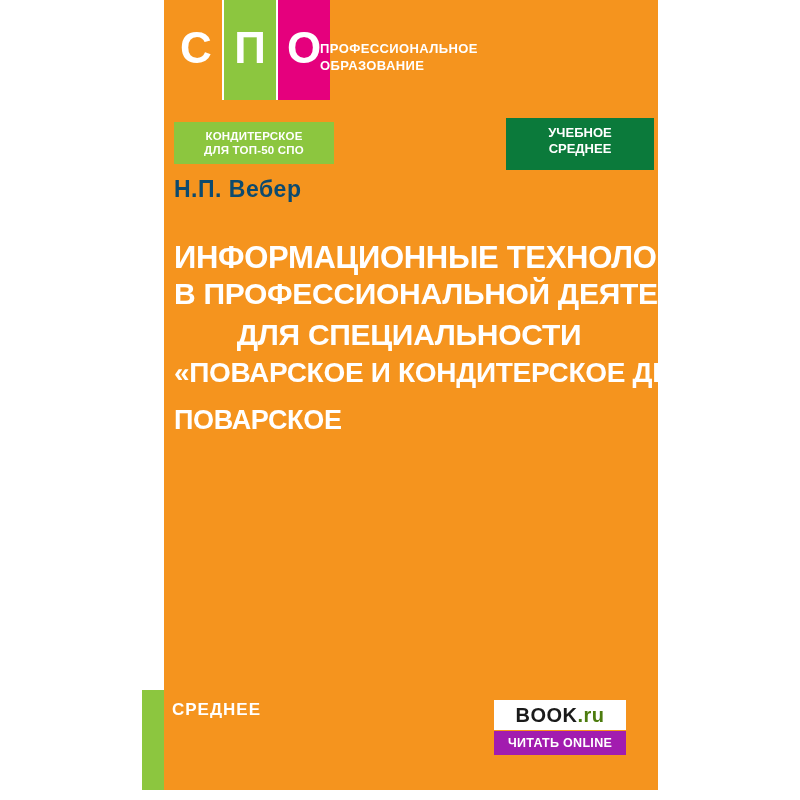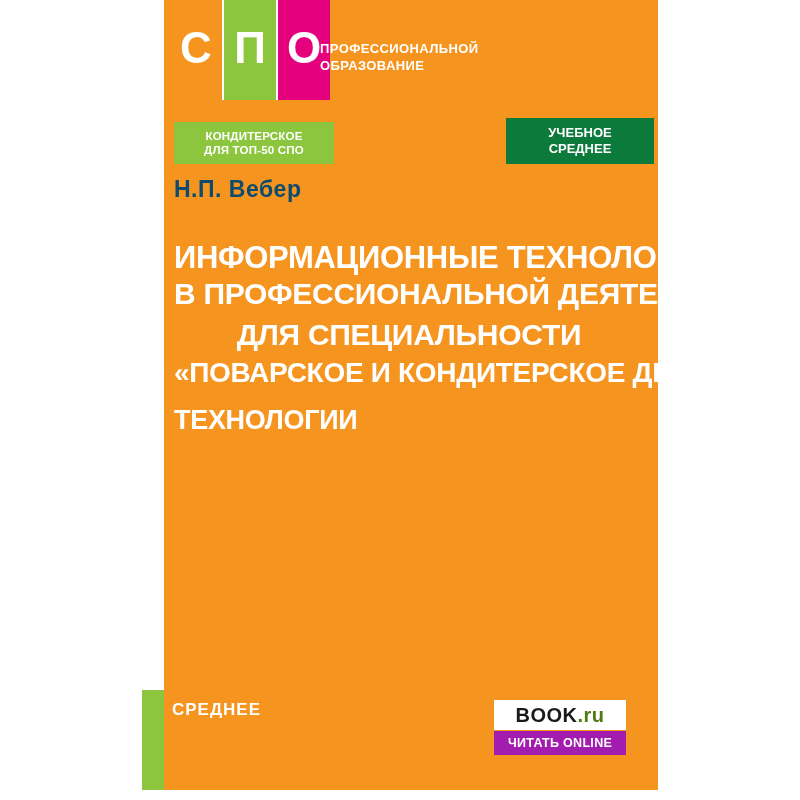--- a/index.html
+++ b/index.html
@@ -98,21 +98,21 @@
     box-sizing: border-box;
     letter-spacing: 0.2px;
   }
 
   
   .posobie-badge {
     position: absolute;
     left: 364px;
     top: 118px;
     width: 148px;
-    height: 46px;
+    height: 52px;
     background: #0b7a3b;
     color: #ffffff;
     font-size: 13px;
     font-weight: bold;
     line-height: 16px;
     text-align: center;
     padding-top: 7px;
     box-sizing: border-box;
   }
 
@@ -203,42 +203,42 @@
 
   <div class="spo-row">
     <div class="spo-block spo-c">С</div>
     <div class="spo-gap" style="left:58px;"></div>
     <div class="spo-block spo-p">П</div>
     <div class="spo-gap" style="left:112px;"></div>
     <div class="spo-block spo-o">О</div>
   </div>
 
   <div class="spo-caption">
-    <div>ПРОФЕССИОНАЛЬНОЙ</div>
+    <div>ПРОФЕССИОНАЛЬНОЕ</div>
     <div>ОБРАЗОВАНИЕ</div>
   </div>
 
   <div class="rec-badge">
     <div>КОНДИТЕРСКОЕ</div>
     <div>ДЛЯ ТОП-50 СПО</div>
   </div>
 
   <div class="posobie-badge">
     <div>УЧЕБНОЕ</div>
     <div>СРЕДНЕЕ</div>
   </div>
 
   <div class="author">Н.П. Вебер</div>
 
   <div class="title-block">
     <div class="title-line t1">ИНФОРМАЦИОННЫЕ ТЕХНОЛОГИИ</div>
     <div class="title-line t2">В ПРОФЕССИОНАЛЬНОЙ ДЕЯТЕЛЬНОСТИ</div>
     <div class="title-line t3">ДЛЯ СПЕЦИАЛЬНОСТИ</div>
     <div class="title-line t4">«ПОВАРСКОЕ И КОНДИТЕРСКОЕ ДЕЛО»</div>
-    <div class="title-line t5">ТЕХНОЛОГИИ</div>
+    <div class="title-line t5">ПОВАРСКОЕ</div>
   </div>
 
   <div class="publisher">СРЕДНЕЕ</div>
 
   <div class="book-ru">
     <div class="book-ru-top"><span>BOOK</span><span class="ru">.ru</span></div>
     <div class="book-ru-bot">ЧИТАТЬ ONLINE</div>
     <svg class="cursor" width="22" height="30" viewBox="0 0 22 30">
       <polygon points="0,0 0,22 6,17 10,26 14,24 10,15 18,15" fill="#1a1a1a" stroke="#ffffff" stroke-width="1.3"></polygon>
     </svg>

